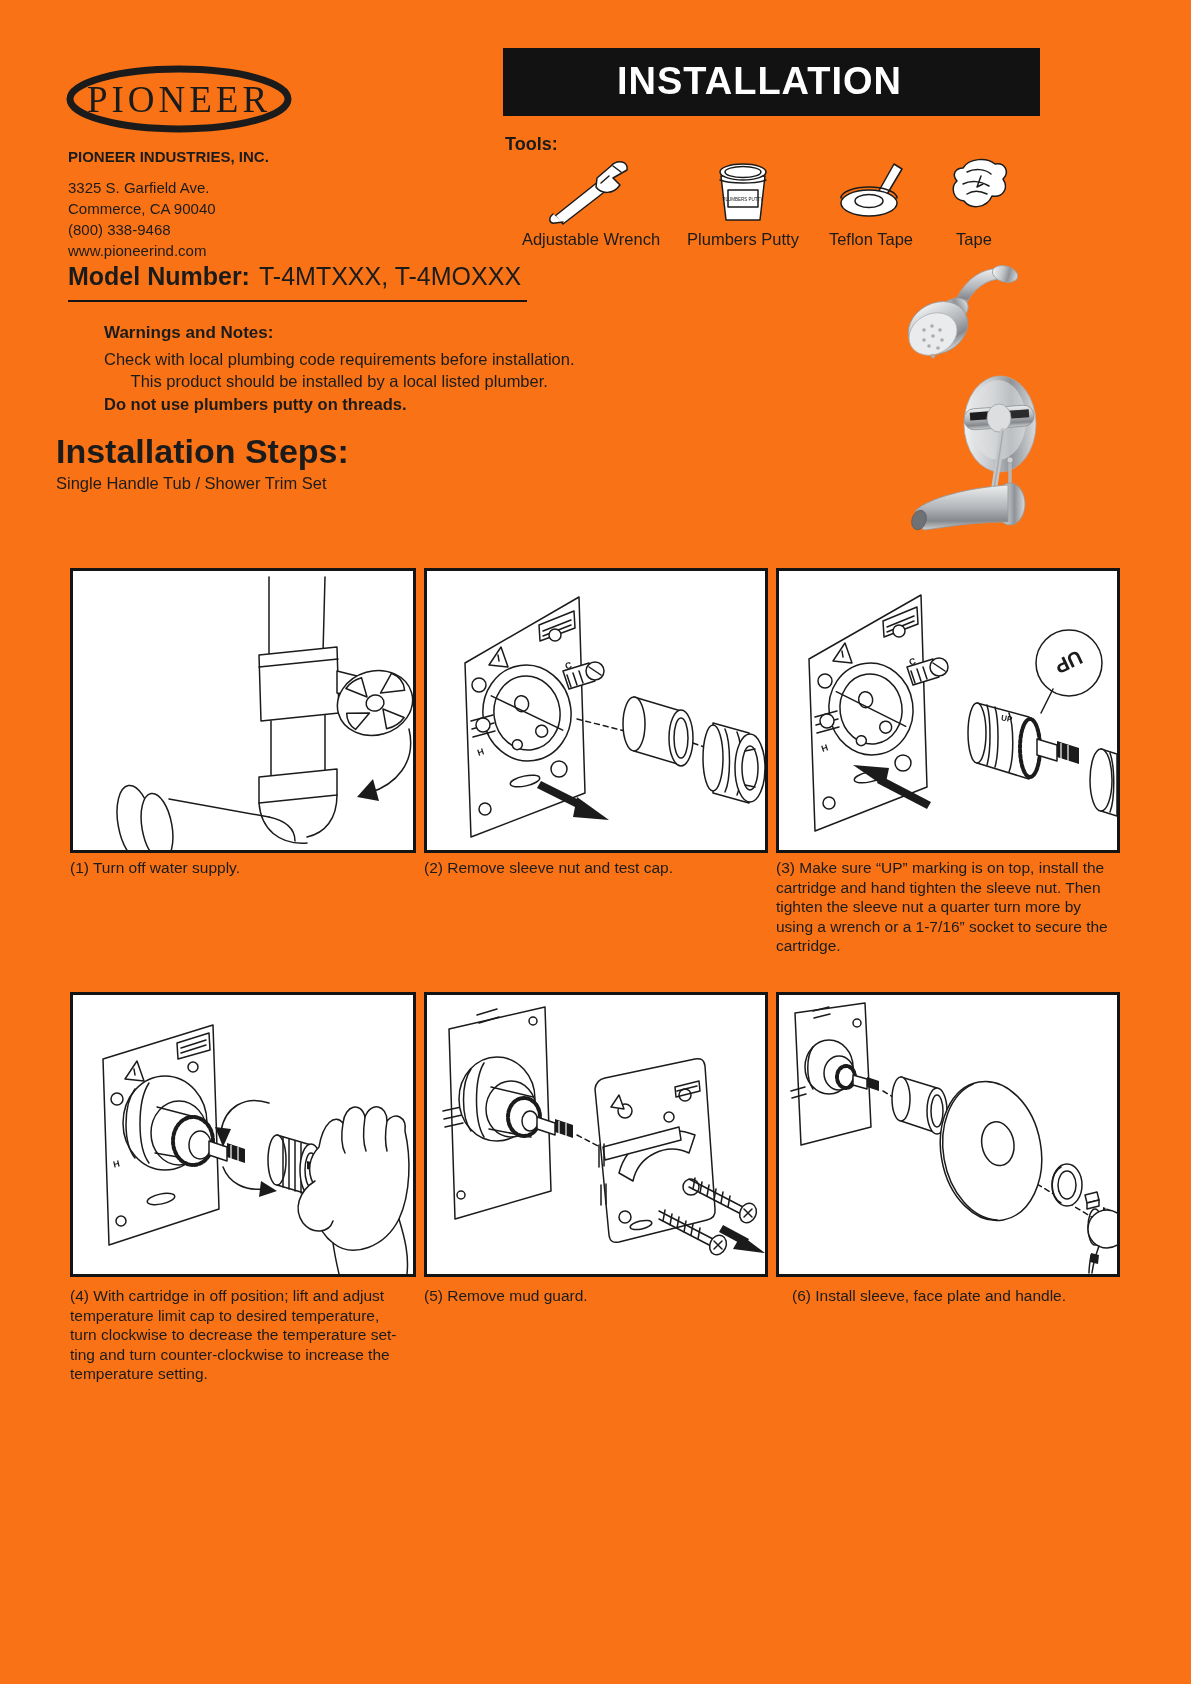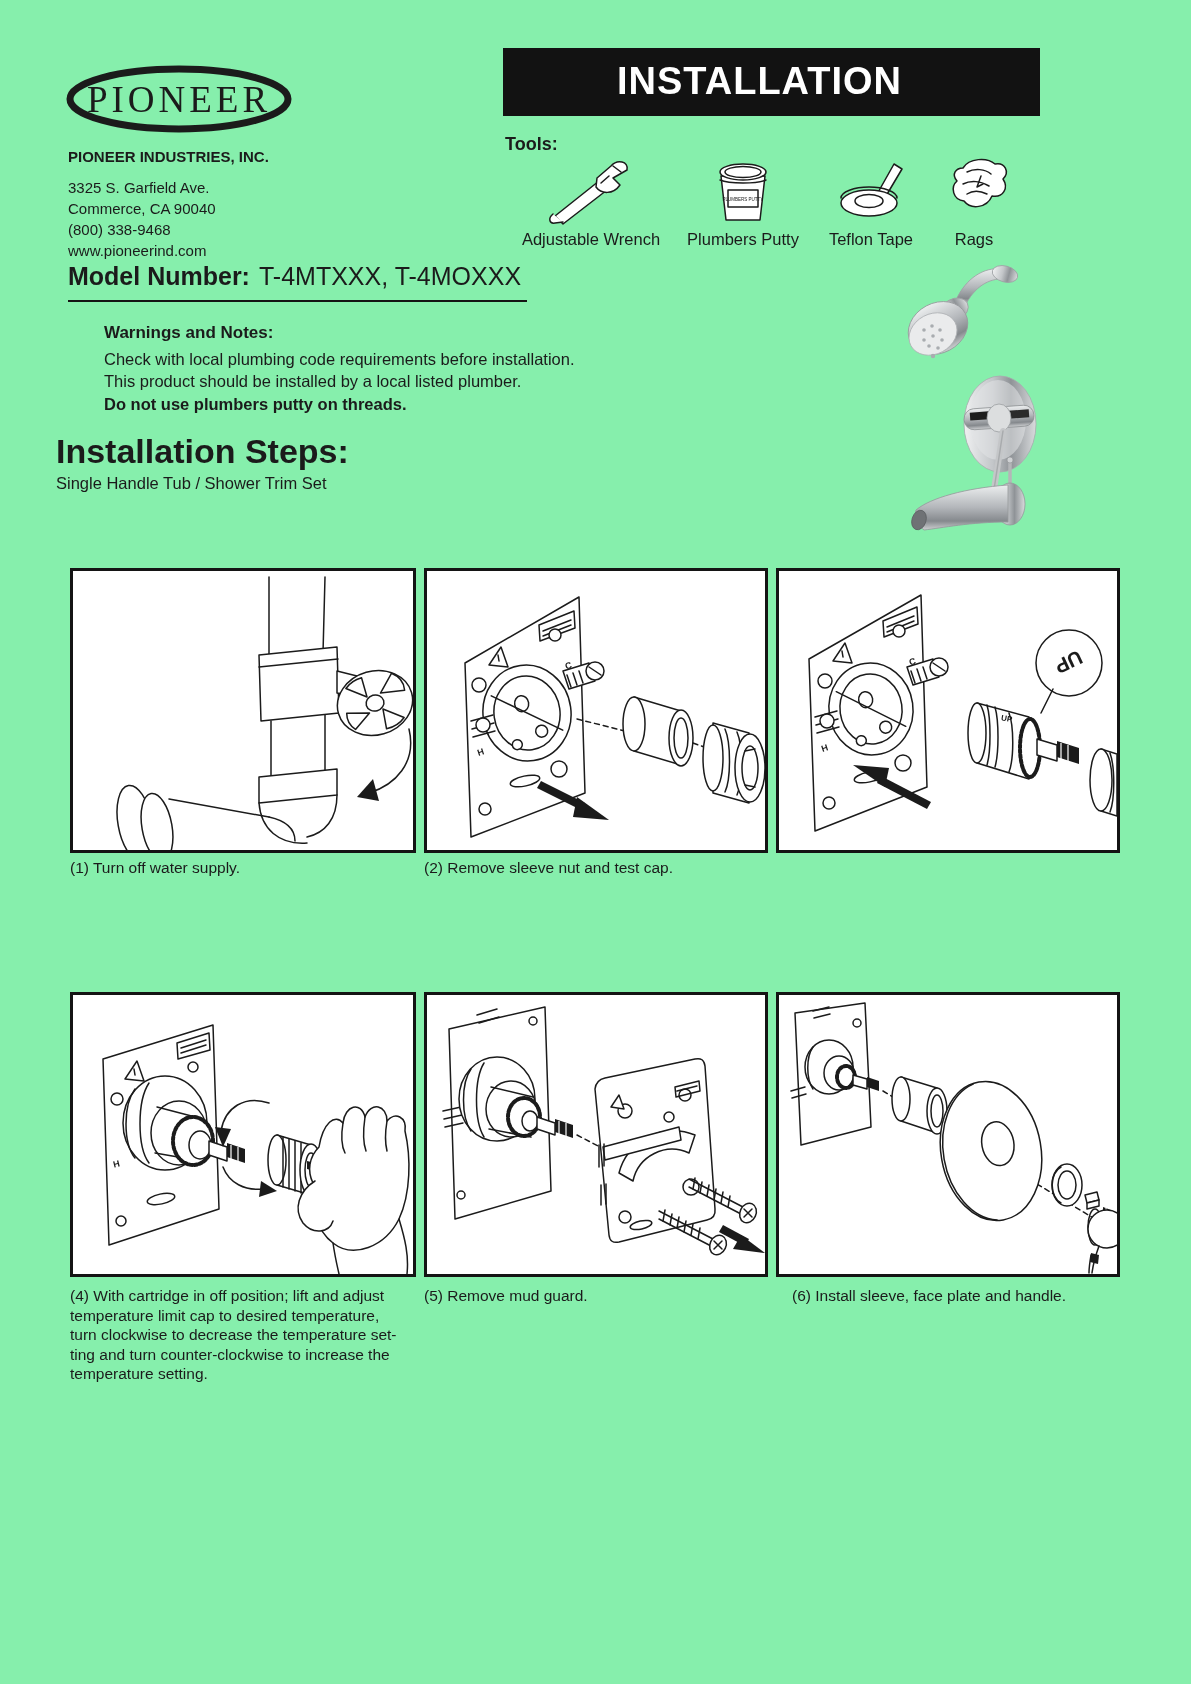--- a/index.html
+++ b/index.html
@@ -1,16 +1,16 @@
 <!DOCTYPE html>
 <html><head>
 <meta charset="utf-8">
 <style>
   html,body{margin:0;padding:0;background:#fff;}
-  .page{position:relative;width:1191px;height:1684px;background:#86efac;overflow:hidden;
+  .page{position:relative;width:1191px;height:1684px;background:#f97316;overflow:hidden;
         font-family:"Liberation Sans",sans-serif;color:#1b1b1b;}
   .abs{position:absolute;}
 
   
   .company{left:68px;top:146px;font-size:15px;line-height:21px;}
   .company .name{font-weight:bold;margin-bottom:10px;}
   .banner{left:503px;top:48px;width:537px;height:68px;background:#121212;color:#fff;
           font-size:38px;font-weight:bold;text-align:center;line-height:66px;
           padding-right:24px;box-sizing:border-box;letter-spacing:1px;}
 
@@ -19,21 +19,21 @@
   .tool{top:152px;text-align:center;}
   .tool .t-icon{height:74px;display:flex;align-items:flex-end;justify-content:center;}
   .tool .t-label{font-size:16.5px;margin-top:4px;white-space:nowrap;}
 
   
   .model-line{left:68px;top:262px;font-size:25px;border-bottom:2.5px solid #141414;
               padding-bottom:9px;padding-right:6px;}
   .model-line .lbl{font-weight:bold;margin-right:9px;}
   .warnings{left:68px;top:322px;font-size:16.5px;line-height:22.5px;margin-left:36px;}
   .warnings .w-title{font-weight:bold;font-size:17px;margin-bottom:3px;}
-  .warnings .w-lines{white-space:pre-line;}
+  .warnings .w-lines{white-space:pre-line;text-align:center;}
   .warnings .w-bold{font-weight:bold;}
   .steps-title{left:56px;top:432px;font-size:34px;font-weight:bold;}
   .steps-sub{left:56px;top:474px;font-size:16.5px;}
 
   
   .stepbox{border:3px solid #141414;box-sizing:border-box;background:#fff;}
   .r1{top:568px;height:285px;} .r2{top:992px;height:285px;}
   .c1{left:70px;width:346px;} .c2{left:424px;width:344px;} .c3{left:776px;width:344px;}
   .caption{font-size:15.5px;line-height:19.5px;white-space:pre-line;}
   .capr1{top:858px;} .capr2{top:1286px;}
@@ -116,21 +116,21 @@
   <div class="abs tool" style="left:934px;width:80px;">
     <div class="t-icon">
       <svg width="74" height="72" viewBox="0 0 74 72">
         <path class="lnf" d="M26,14 C32,4 50,3 58,10 C68,8 73,18 66,25 C72,34 66,44 55,42 C50,54 34,56 27,47 C16,46 13,33 20,27 C14,20 19,14 26,14 Z"></path>
         <path class="ln" d="M30,18 C38,14 48,15 54,20"></path>
         <path class="ln" d="M26,30 C34,26 44,27 52,32"></path>
         <path class="ln" d="M30,40 C36,36 44,37 50,40"></path>
         <path class="ln" d="M44,22 L40,33 L46,30"></path>
       </svg>
     </div>
-    <div class="t-label">Rags</div>
+    <div class="t-label">Tape</div>
   </div>
 
   <div class="abs model-line">
     <span class="lbl">Model Number:</span><span>T-4MTXXX, T-4MOXXX</span>
   </div>
 
   <div class="abs warnings">
     <div class="w-title">Warnings and Notes:</div>
     <div class="w-lines">Check with local plumbing code requirements before installation.
 This product should be installed by a local listed plumber.</div>
@@ -337,20 +337,25 @@
       <g>
         <path class="lnf" d="M322,178 L338,183 L338,245 L322,240 Z"></path>
         <ellipse class="lnf" cx="322" cy="209" rx="11" ry="31"></ellipse>
         <path class="ln" stroke-width="6" d="M331,182 C336,196 336,228 331,241"></path>
       </g>
     </svg>
   </div>
 
   <div class="abs caption capr1" style="left:70px;width:350px;">(1) Turn off water supply.</div>
   <div class="abs caption capr1" style="left:424px;width:350px;">(2) Remove sleeve nut and test cap.</div>
+  <div class="abs caption capr1" style="left:776px;width:372px;">(3) Make sure “UP” marking is on top, install the
+cartridge and hand tighten the sleeve nut. Then
+tighten the sleeve nut a quarter turn more by
+using a wrench or a 1-7/16” socket to secure the
+cartridge.</div>
 
   <div class="abs stepbox r2 c1">
     <svg width="340" height="279" viewBox="0 0 340 279">
       <g>
         <path class="lnf" d="M30,64 L140,30 L146,214 L36,250 Z"></path>
         <path class="ln" d="M104,48 L136,38 L137,55 L105,64 Z"></path>
         <path class="ln" d="M108,53 L133,45 M108,58 L133,50"></path>
         <path class="lnf" d="M52,84 L64,66 L71,86 Z"></path>
           <path class="ln" d="M61,74 L62,80"></path>
         <circle class="lnf" cx="44" cy="104" r="6"></circle>

